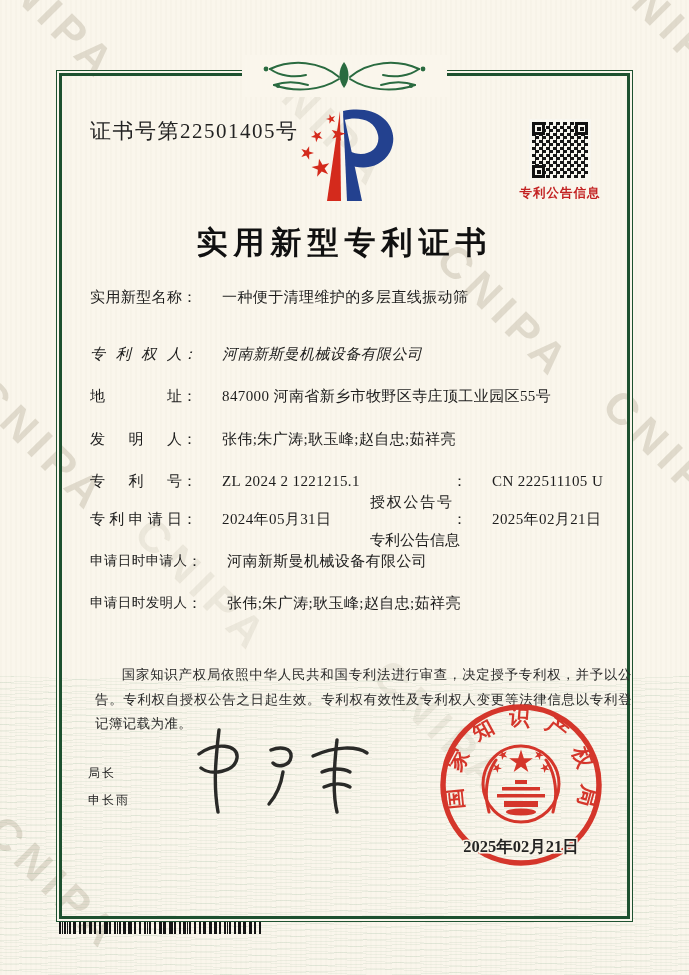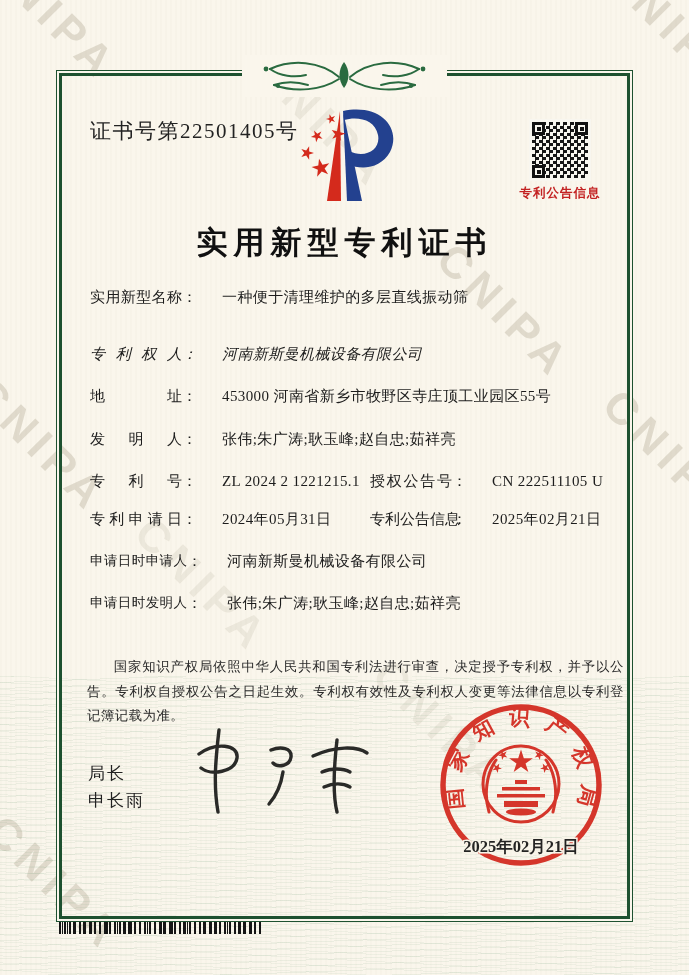--- a/index.html
+++ b/index.html
@@ -43,30 +43,30 @@
   .qr-caption{margin-top:7px;font-size:12.5px;font-weight:bold;letter-spacing:1px;color:#c32222;}
   .title{position:absolute;left:0;top:201px;width:689px;z-index:2;text-align:center;
     font-size:31px;font-weight:700;letter-spacing:6px;color:#101010;}
   
   .row{position:absolute;left:90px;width:536px;z-index:2;font-size:15px;line-height:20px;white-space:nowrap;}
   .lbl{display:inline-block;width:92px;text-align:justify;text-align-last:justify;vertical-align:top;color:#1c1c1c;}
   .row.long .lbl{width:97px;font-size:13.5px;}
   .colon{display:inline-block;margin:0 2px 0 0;vertical-align:top;}
   .val{letter-spacing:0.4px;vertical-align:top;margin-left:23px;}
   .col2{position:absolute;left:280px;top:0;white-space:nowrap;}
-  .lbl2{display:inline-block;width:82px;text-align:justify;text-align-last:justify;vertical-align:top;}
+  .lbl2{display:inline-block;width:82px;text-align:justify;text-align-last:justify;vertical-align:top;margin-top:21px;}
   .r-name{top:287px;} .r-patentee{top:344px;font-style:italic;} .r-address{top:386px;} .r-inventors{top:429px;}
   .r-patentno{top:471px;} .r-filing{top:509px;} .r-appfil{top:551px;} .r-invfil{top:593px;}
   
-  .declaration{position:absolute;left:87px;top:655px;width:537px;z-index:2;margin:0;
+  .declaration{position:absolute;left:87px;top:655px;width:537px;z-index:2;margin:8px;
     font-size:13.4px;line-height:24.5px;text-align:justify;text-indent:2em;
     letter-spacing:0.5px;color:#2a2a2a;}
   
   .officer{position:absolute;left:88px;top:760px;z-index:2;
-    font-family:"Liberation Sans","DejaVu Sans",sans-serif;font-size:17px;font-weight:500;
+    font-family:"Liberation Sans","DejaVu Sans",sans-serif;font-size:12px;font-weight:500;
     letter-spacing:2px;line-height:27px;color:#222;}
   .signature{position:absolute;left:185px;top:722px;z-index:2;}
   
   .seal{position:absolute;left:436px;top:700px;z-index:4;opacity:0.94;}
   
   .page-info{position:absolute;left:0;top:879px;width:689px;z-index:2;text-align:center;
     font-size:12.5px;color:#3a3a3a;letter-spacing:1px;}
   .barcode{position:absolute;left:59px;top:922px;width:204px;height:12px;z-index:3;
     background:
       repeating-linear-gradient(90deg,#151515 0 2px, rgba(0,0,0,0) 2px 5px),
@@ -146,21 +146,21 @@
 
   <div class="row r-name">
     <span class="lbl">实用新型名称</span><span class="colon">：</span><span class="val">一种便于清理维护的多层直线振动筛</span>
   </div>
 
   <div class="row r-patentee">
     <span class="lbl">专利权人</span><span class="colon">：</span><span class="val">河南新斯曼机械设备有限公司</span>
   </div>
 
   <div class="row r-address">
-    <span class="lbl">地址</span><span class="colon">：</span><span class="val">453000 河南省新乡市牧野区寺庄顶工业园区55号</span>
+    <span class="lbl">地址</span><span class="colon">：</span><span class="val">847000 河南省新乡市牧野区寺庄顶工业园区55号</span>
   </div>
 
   <div class="row r-inventors">
     <span class="lbl">发明人</span><span class="colon">：</span><span class="val">张伟;朱广涛;耿玉峰;赵自忠;茹祥亮</span>
   </div>
 
   <div class="row r-patentno">
     <span class="lbl">专利号</span><span class="colon">：</span><span class="val">ZL 2024 2 1221215.1</span>
     <span class="col2">
       <span class="lbl2">授权公告号</span><span class="colon">：</span><span class="val">CN 222511105 U</span>

